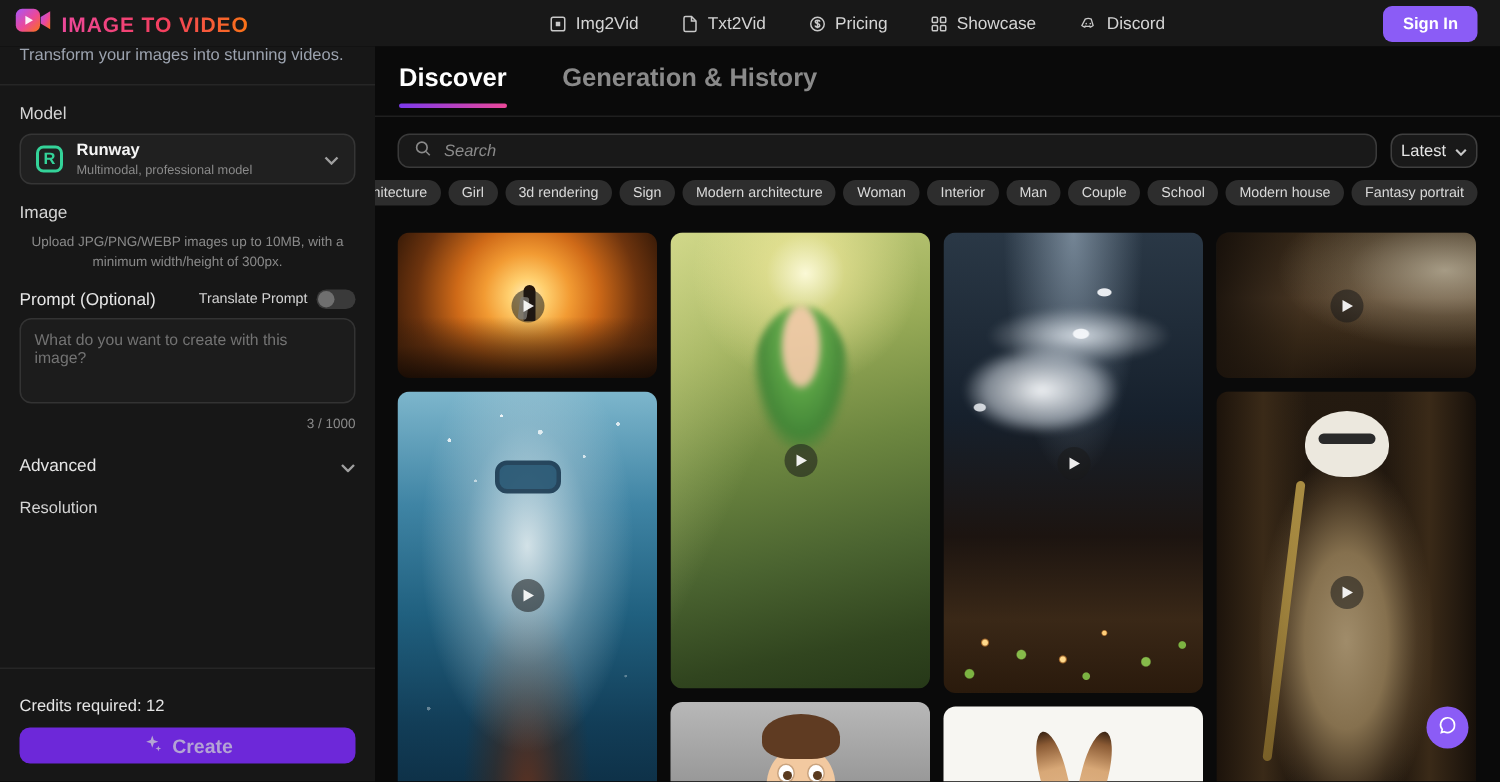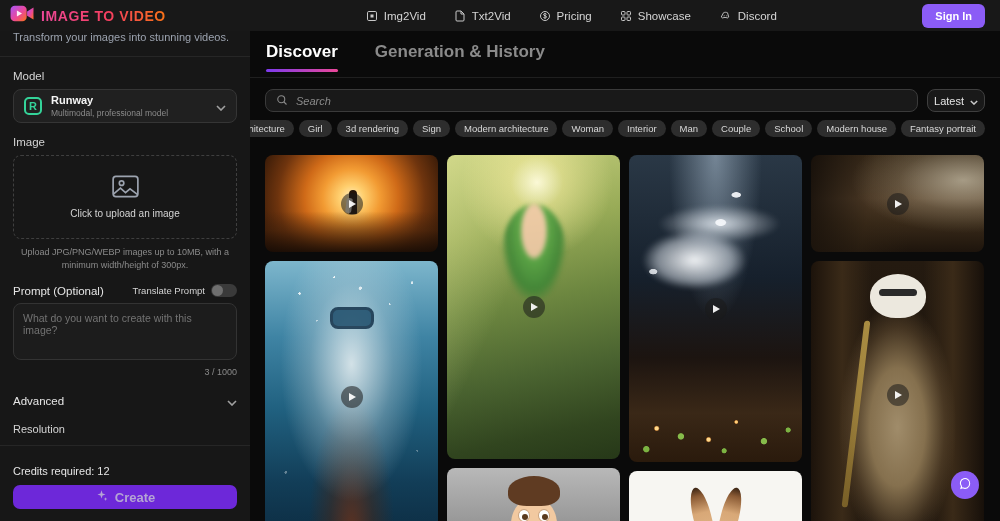--- a/index.html
+++ b/index.html
@@ -400,30 +400,20 @@
         <div class="model-desc">Multimodal, professional model</div>
       </span>
       <span class="chev">
         <svg width="10" height="6" viewBox="0 0 10 6" fill="none" stroke="#a0a0a0" stroke-width="1.6">
             <path d="M1 1l4 4 4-4"></path>
           </svg>
       </span>
     </div>
 
     <div class="sb-label">Image</div>
-    <div class="upload-box">
-      <span>
-        <svg width="27" height="23" viewBox="0 0 24 20" fill="none" stroke="#9ca3af" stroke-width="1.5">
-            <rect x="1" y="1" width="22" height="18" rx="2.5"></rect>
-            <circle cx="8.5" cy="7" r="2"></circle>
-            <path d="M1.5 16.5l6-5 4.5 4 4-3.5 6.5 5"></path>
-          </svg>
-      </span>
-      <span class="upload-text">Click to upload an image</span>
-    </div>
     <p class="upload-hint">Upload JPG/PNG/WEBP images up to 10MB, with a minimum width/height of 300px.</p>
 
     <div class="prompt-row">
       <span class="prompt-label">Prompt (Optional)</span>
       <span class="translate-label">Translate Prompt</span>
       <span class="toggle">
           <span class="toggle-knob"></span>
         </span>
     </div>
     <textarea class="prompt-area" placeholder="What do you want to create with this image?" style=""></textarea>

